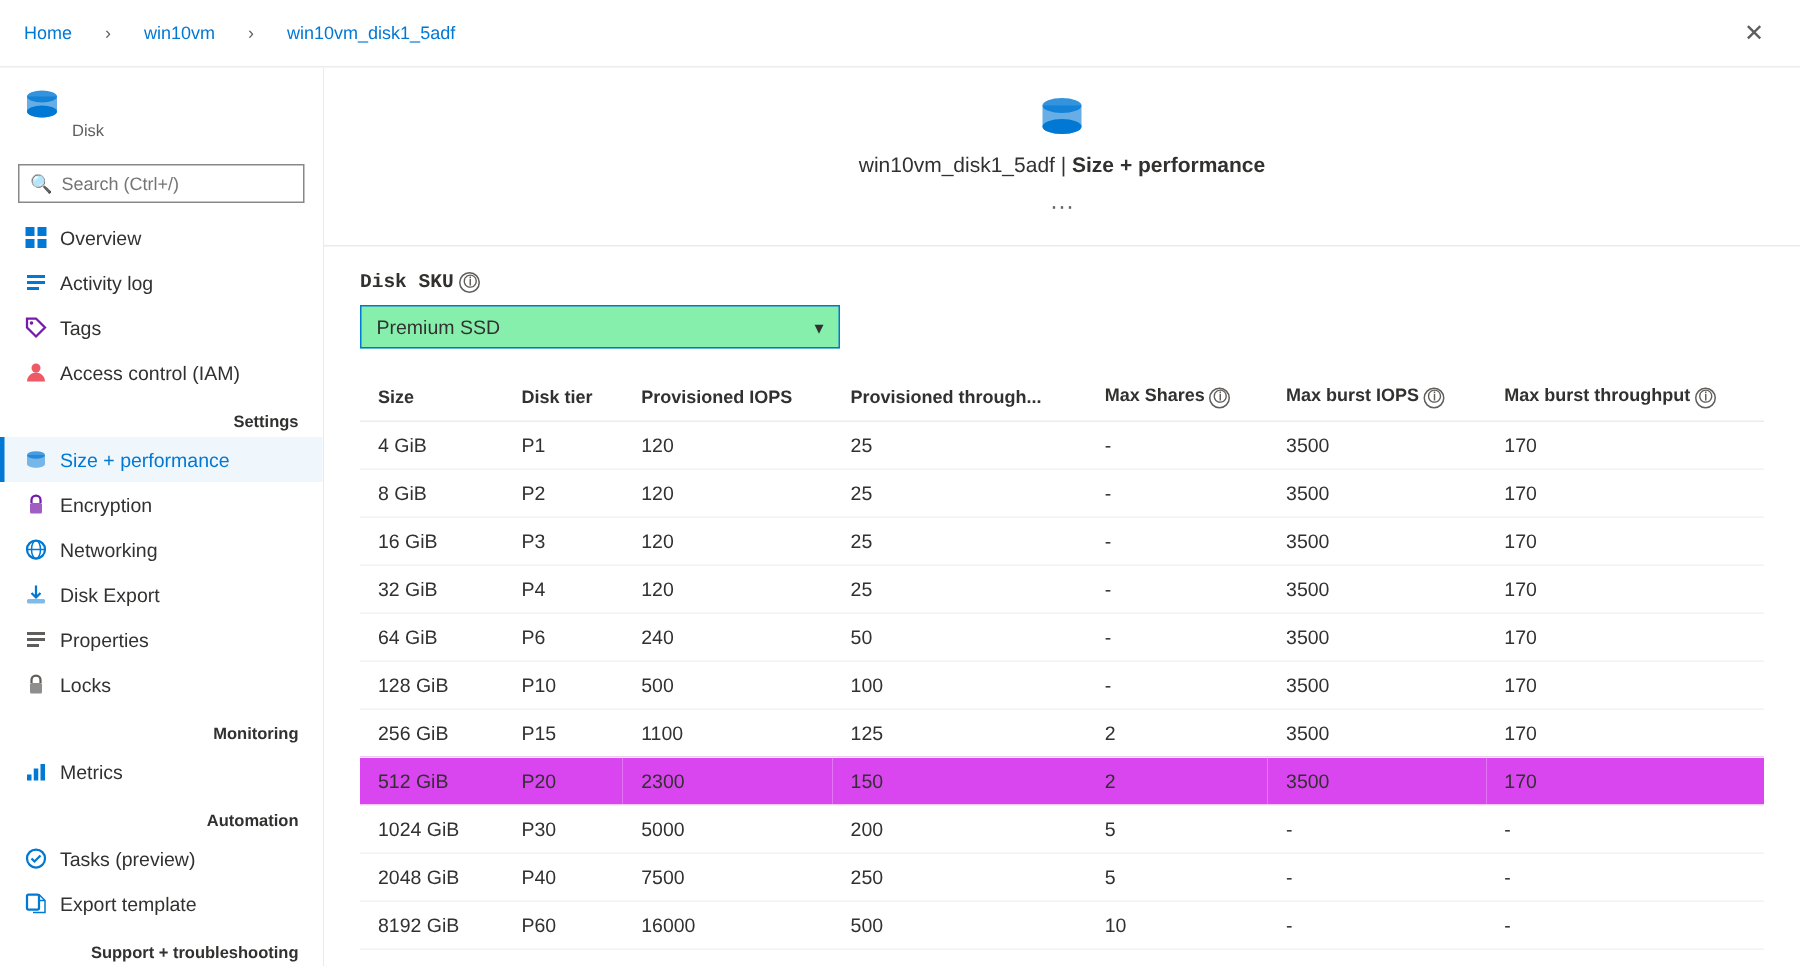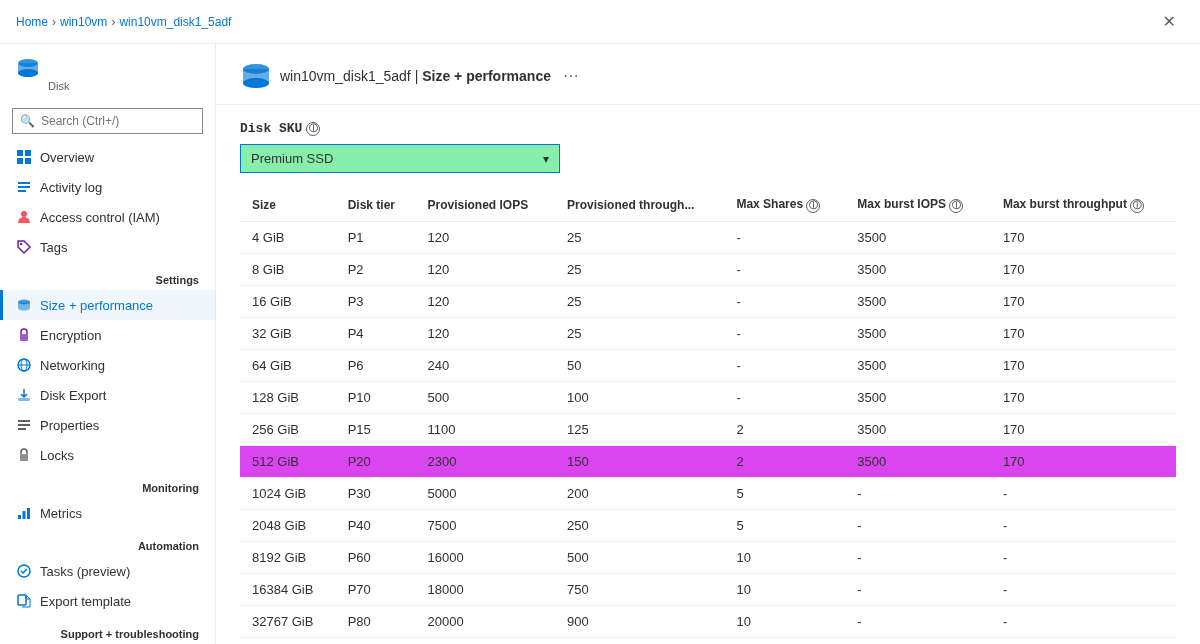--- a/index.html
+++ b/index.html
@@ -2,21 +2,21 @@
 <html><head>
   <meta charset="utf-8">
   <style>
     * { box-sizing: border-box; margin: 0; padding: 0; }
     body { font-family: 'Segoe UI', Arial, sans-serif; font-size: 13px; color: #323130; background: #f3f2f1; }
     
     .app-container { display: flex; flex-direction: column; height: 644px; background: #fff; }
     
     
     .breadcrumb-bar { display: flex; align-items: center; justify-content: space-between; padding: 8px 16px; background: #fff; border-bottom: 1px solid #edebe9; }
-    .breadcrumb { display: flex; align-items: center; gap: 4px; font-size: 12px; color: #0078d4; }
+    .breadcrumb { display: flex; align-items: center; gap: 22px; font-size: 12px; color: #0078d4; }
     .breadcrumb span { color: #605e5c; }
     .breadcrumb a { color: #0078d4; text-decoration: none; }
     .breadcrumb-separator { color: #605e5c; }
     .close-btn { cursor: pointer; font-size: 16px; color: #605e5c; background: none; border: none; padding: 4px 8px; }
     
     
     .main-area { display: flex; flex: 1; overflow: hidden; }
     
     
     .sidebar { width: 216px; background: #fff; border-right: 1px solid #edebe9; overflow-y: auto; flex-shrink: 0; }
@@ -30,21 +30,21 @@
     
     .nav-item { display: flex; align-items: center; gap: 8px; padding: 7px 16px; cursor: pointer; font-size: 13px; color: #323130; text-decoration: none; }
     .nav-item.active { background: #eff6fc; color: #0078d4; border-left: 3px solid #0078d4; padding-left: 13px; }
     .nav-icon { width: 16px; height: 16px; display: flex; align-items: center; justify-content: center; flex-shrink: 0; }
     
     .section-header { padding: 12px 16px 4px; font-size: 11px; font-weight: 600; color: #323130; text-transform: none; text-align: right; }
     
     
     .content { flex: 1; overflow-y: auto; padding: 0; background: #fff; }
     
-    .page-header { padding: 16px 24px 12px; border-bottom: 1px solid #edebe9; display: flex; align-items: center; gap: 8px; }
+    .page-header { padding: 16px 24px 12px; border-bottom: 1px solid #edebe9; display: flex; align-items: center; gap: 8px; flex-direction: column; }
     .more-btn { background: none; border: none; cursor: pointer; font-size: 16px; color: #605e5c; padding: 4px; }
     
     .content-body { padding: 16px 24px; }
     
     .label-row { display: flex; align-items: center; gap: 4px; margin-bottom: 8px; font-size: 13px; font-weight: 600; font-family: Liberation Mono, monospace; }
     .info-icon { width: 14px; height: 14px; border-radius: 50%; border: 1px solid #605e5c; display: inline-flex; align-items: center; justify-content: center; font-size: 9px; color: #605e5c; cursor: help; }
     
     .dropdown { display: flex; align-items: center; border: 1px solid #0078d4; padding: 6px 10px; width: 320px; justify-content: space-between; cursor: pointer; margin-bottom: 16px; background: #86efac; }
     .dropdown-text { font-size: 13px; }
     .dropdown-arrow { font-size: 12px; color: #323130; }
@@ -112,34 +112,34 @@
                 <rect x="2" y="3" width="12" height="2" fill="#0078d4"></rect>
                 <rect x="2" y="7" width="12" height="2" fill="#0078d4"></rect>
                 <rect x="2" y="11" width="8" height="2" fill="#0078d4"></rect>
               </svg>
           </span>
           <span>Activity log</span>
         </div>
         <div class="nav-item">
           <span class="nav-icon">
             <svg width="16" height="16" viewBox="0 0 16 16">
+                <path d="M2 2 h6 l6 6 -6 6 -6-6 V2z" fill="none" stroke="#7719aa" stroke-width="1.5"></path>
+                <circle cx="5" cy="5" r="1.2" fill="#7719aa"></circle>
+              </svg>
+          </span>
+          <span>Tags</span>
+        </div>
+        <div class="nav-item">
+          <span class="nav-icon">
+            <svg width="16" height="16" viewBox="0 0 16 16">
                 <circle cx="8" cy="5" r="3" fill="#e81123" opacity="0.7"></circle>
                 <path d="M2 14 c0-3.3 2.7-6 6-6s6 2.7 6 6" fill="#e81123" opacity="0.7"></path>
               </svg>
           </span>
           <span>Access control (IAM)</span>
-        </div>
-        <div class="nav-item">
-          <span class="nav-icon">
-            <svg width="16" height="16" viewBox="0 0 16 16">
-                <path d="M2 2 h6 l6 6 -6 6 -6-6 V2z" fill="none" stroke="#7719aa" stroke-width="1.5"></path>
-                <circle cx="5" cy="5" r="1.2" fill="#7719aa"></circle>
-              </svg>
-          </span>
-          <span>Tags</span>
         </div>
 
         <div class="section-header">Settings</div>
 
         <div class="nav-item active">
           <span class="nav-icon">
             <svg width="16" height="16" viewBox="0 0 16 16">
                 <ellipse cx="8" cy="5" rx="6" ry="2.5" fill="#0078d4" opacity="0.7"></ellipse>
                 <path d="M2 5 v6 c0 1.4 2.7 2.5 6 2.5s6-1.1 6-2.5V5" fill="#0078d4" opacity="0.5"></path>
               </svg>

